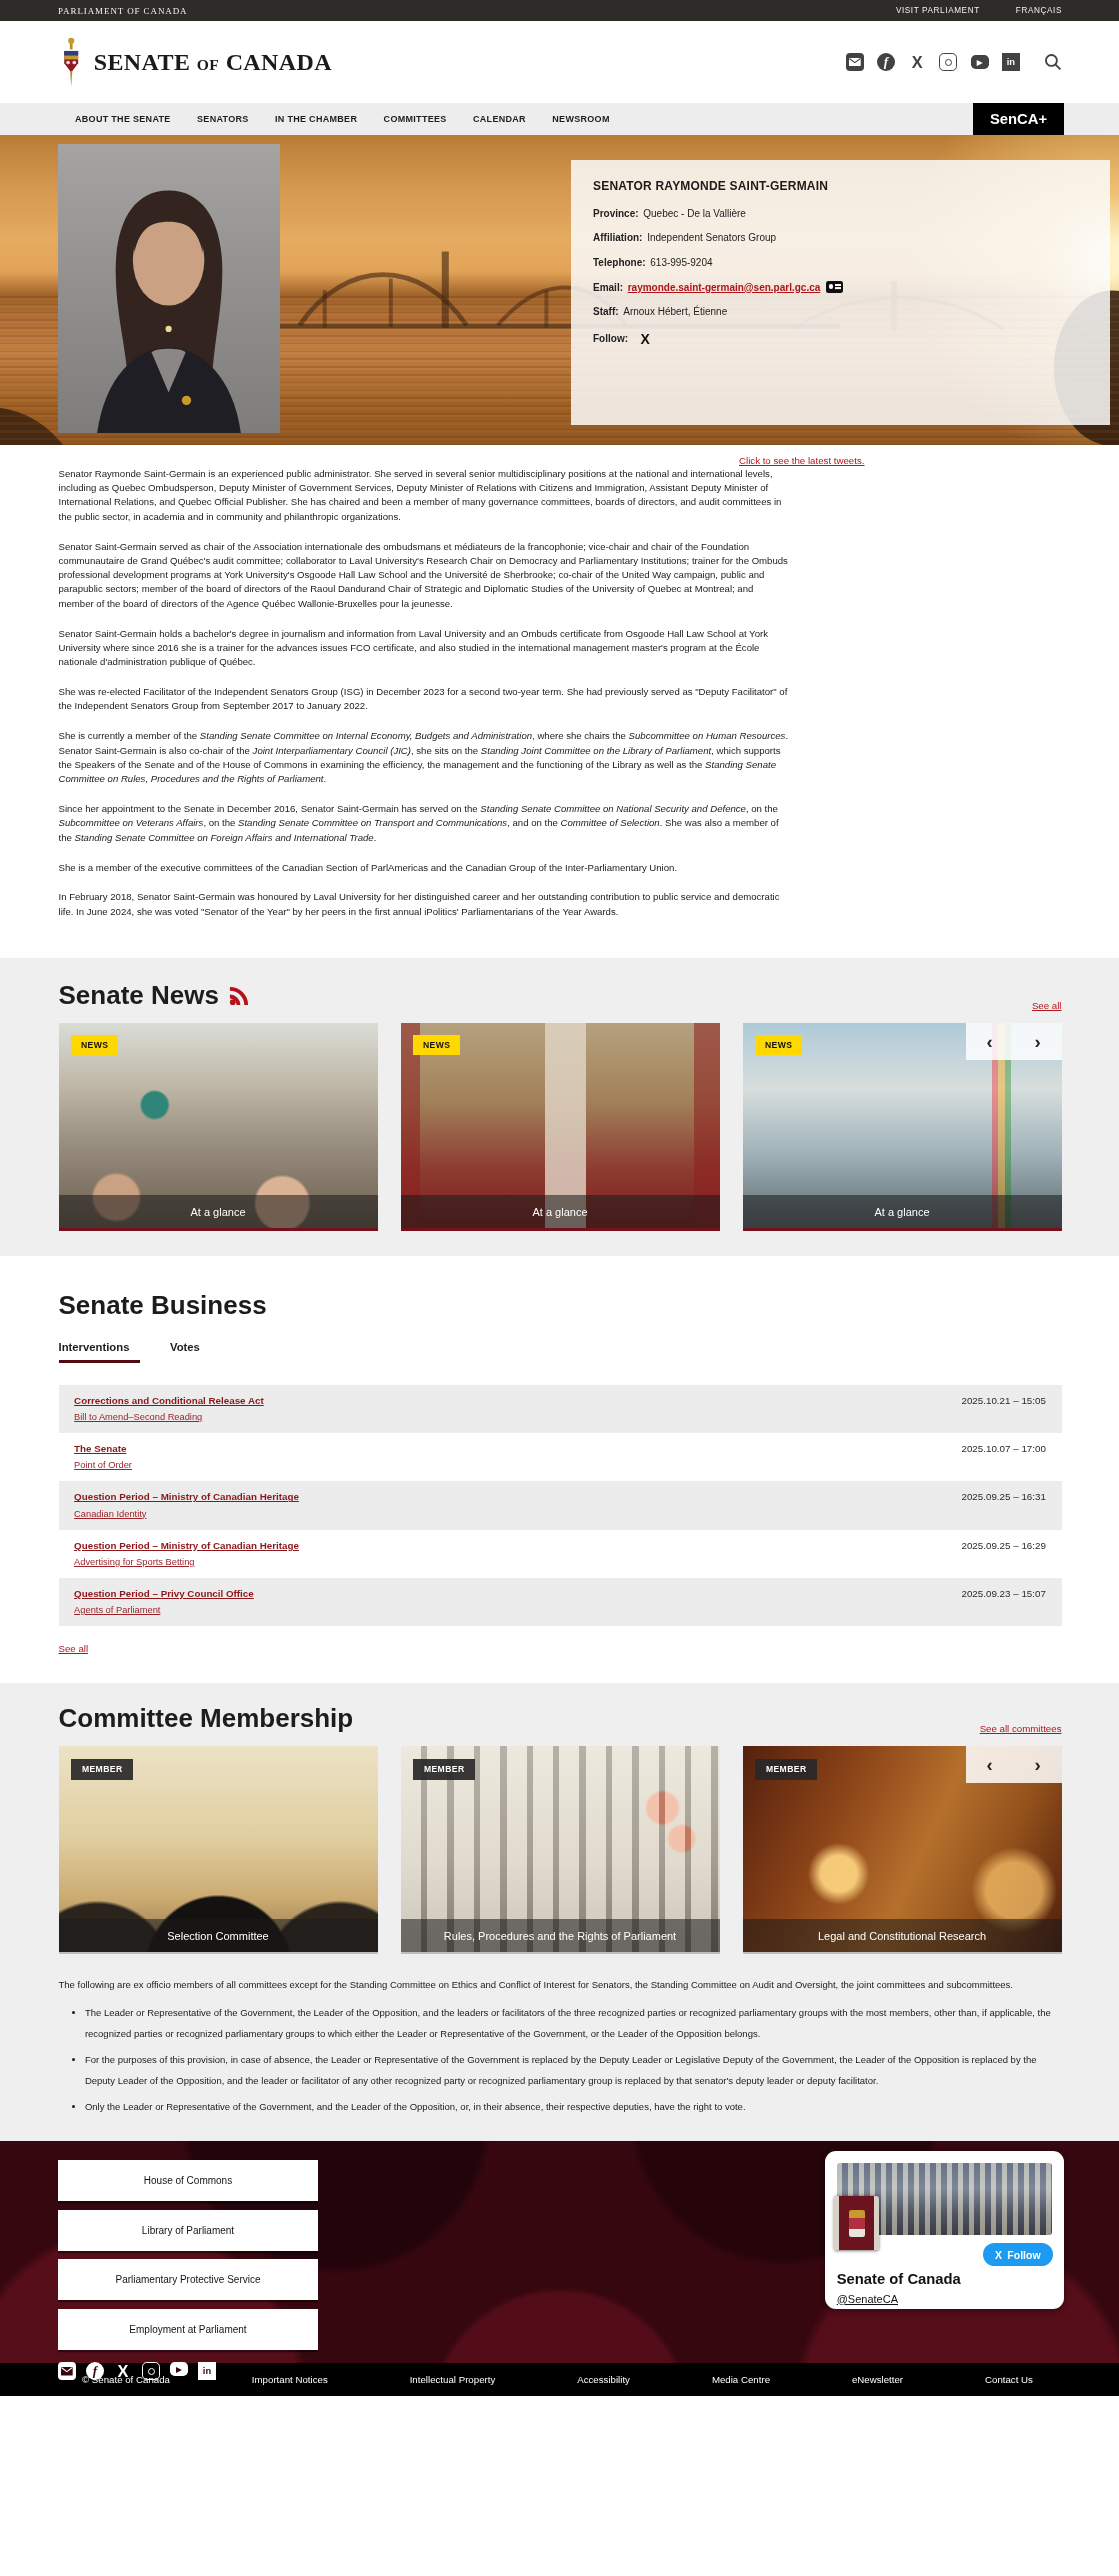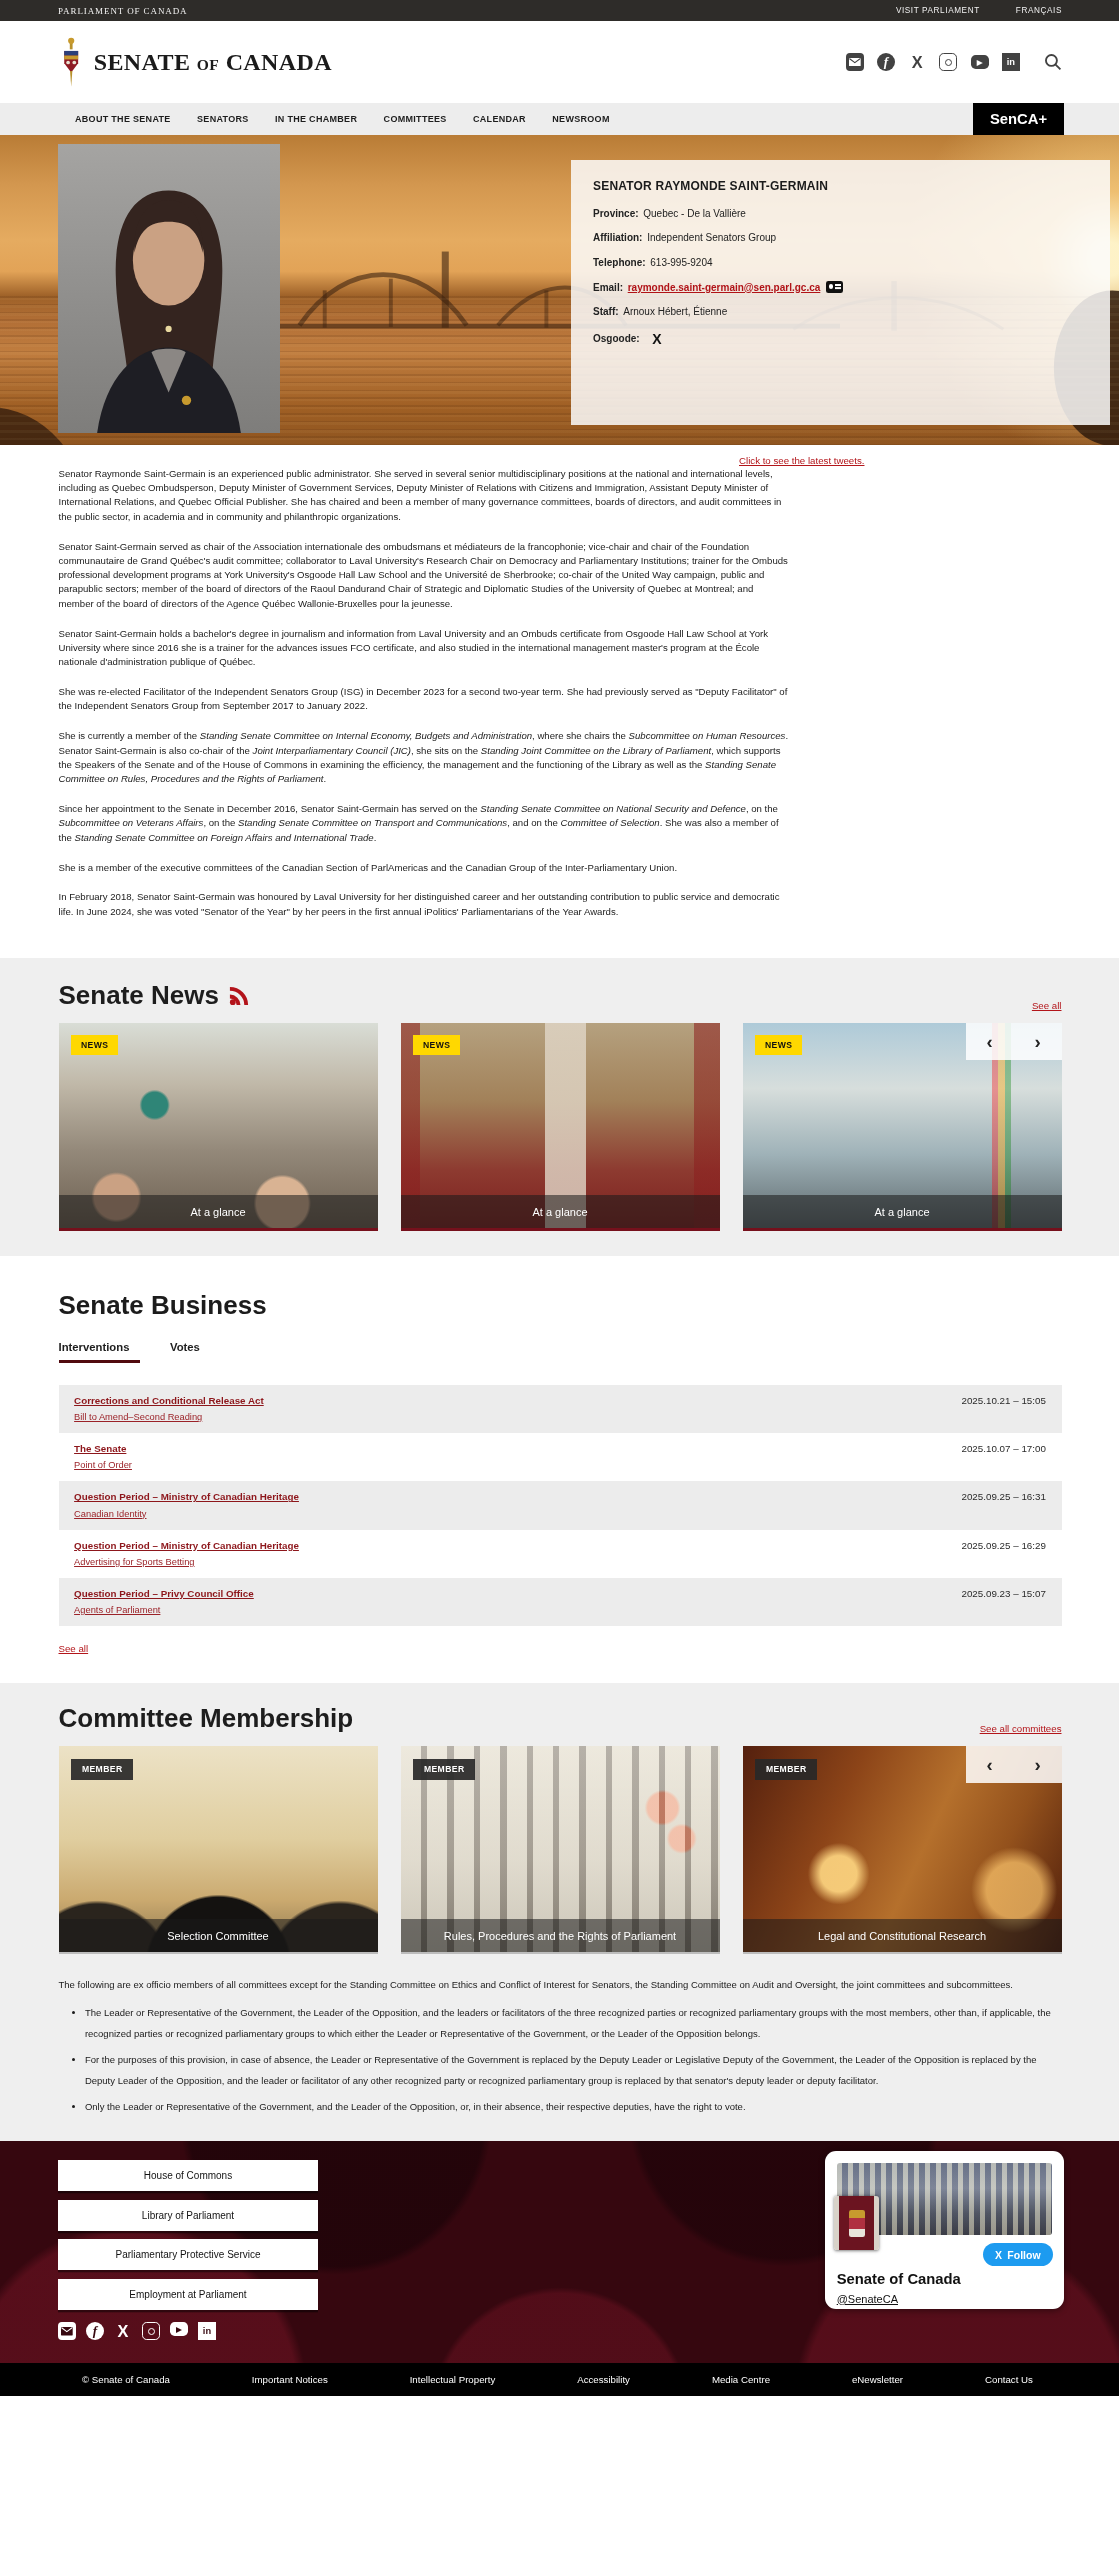--- a/index.html
+++ b/index.html
@@ -133,21 +133,21 @@
 
   
   .footer { position:relative; height:222px; padding:18.7px 0 0 58px;
     background:
       radial-gradient(circle at 12% 115%, rgba(140,25,45,.38) 0 16%, transparent 17%),
       radial-gradient(circle at 50% 125%, rgba(140,25,45,.32) 0 20%, transparent 21%),
       radial-gradient(circle at 86% 118%, rgba(140,25,45,.36) 0 16%, transparent 17%),
       radial-gradient(circle at 30% -10%, rgba(20,2,6,.55) 0 18%, transparent 19%),
       radial-gradient(circle at 70% -14%, rgba(20,2,6,.5) 0 18%, transparent 19%),
       #36070f; }
-  .f-btn { width:260px; height:31px; background:#fff; color:#131313; font-size:10px; display:flex; align-items:center; justify-content:center; margin-bottom:8.6px; cursor:pointer; box-shadow:0 2.3px 0 rgba(0,0,0,.45); }
+  .f-btn { width:260px; height:41px; background:#fff; color:#131313; font-size:10px; display:flex; align-items:center; justify-content:center; margin-bottom:8.6px; cursor:pointer; box-shadow:0 2.3px 0 rgba(0,0,0,.45); }
   .f-icons { display:flex; gap:10px; margin-top:12.4px; }
   .f-icons .ic { color:#fff; }
   .f-icons .ic-box, .f-icons .ic-circle, .f-icons .ic-yt, .f-icons .ic-in { background:#fff; color:#36070f; }
   .f-icons .ic-insta { border-color:#fff; }
   .f-icons .ic-insta i { border-color:#fff; }
   .widget { position:absolute; right:56px; top:10px; width:239px; height:158px; background:#fff; border-radius:11px; box-shadow:0 1.6px 6.2px rgba(0,0,0,.4); padding:11.7px; }
   .w-photo { position:relative; height:72px; border-radius:3.1px; overflow:hidden;
     background:
       repeating-linear-gradient(90deg, rgba(255,250,220,.5) 0 4.7px, rgba(90,95,110,.25) 4.7px 11px),
       linear-gradient(180deg,#6d7890 0%,#8a93a6 35%,#4d5260 70%,#2f3038 100%); }
@@ -279,21 +279,21 @@
     <div class="hc-row">
         <b>Email:</b>
         <a href="#" class="email">raymonde.saint-germain@sen.parl.gc.ca</a>
         <span class="vcard"></span>
       </div>
     <div class="hc-row">
         <b>Staff:</b>
         <span>Arnoux Hébert, Étienne</span>
       </div>
     <div class="hc-row">
-        <b>Osgoode:</b>
+        <b>Follow:</b>
         <span class="follow-x">X</span>
       </div>
   </div>
 </div>
 
 <div class="bio">
   <div class="tweets-row">
     <a href="#">Click to see the latest tweets.</a>
   </div>
   <div class="wrap">

